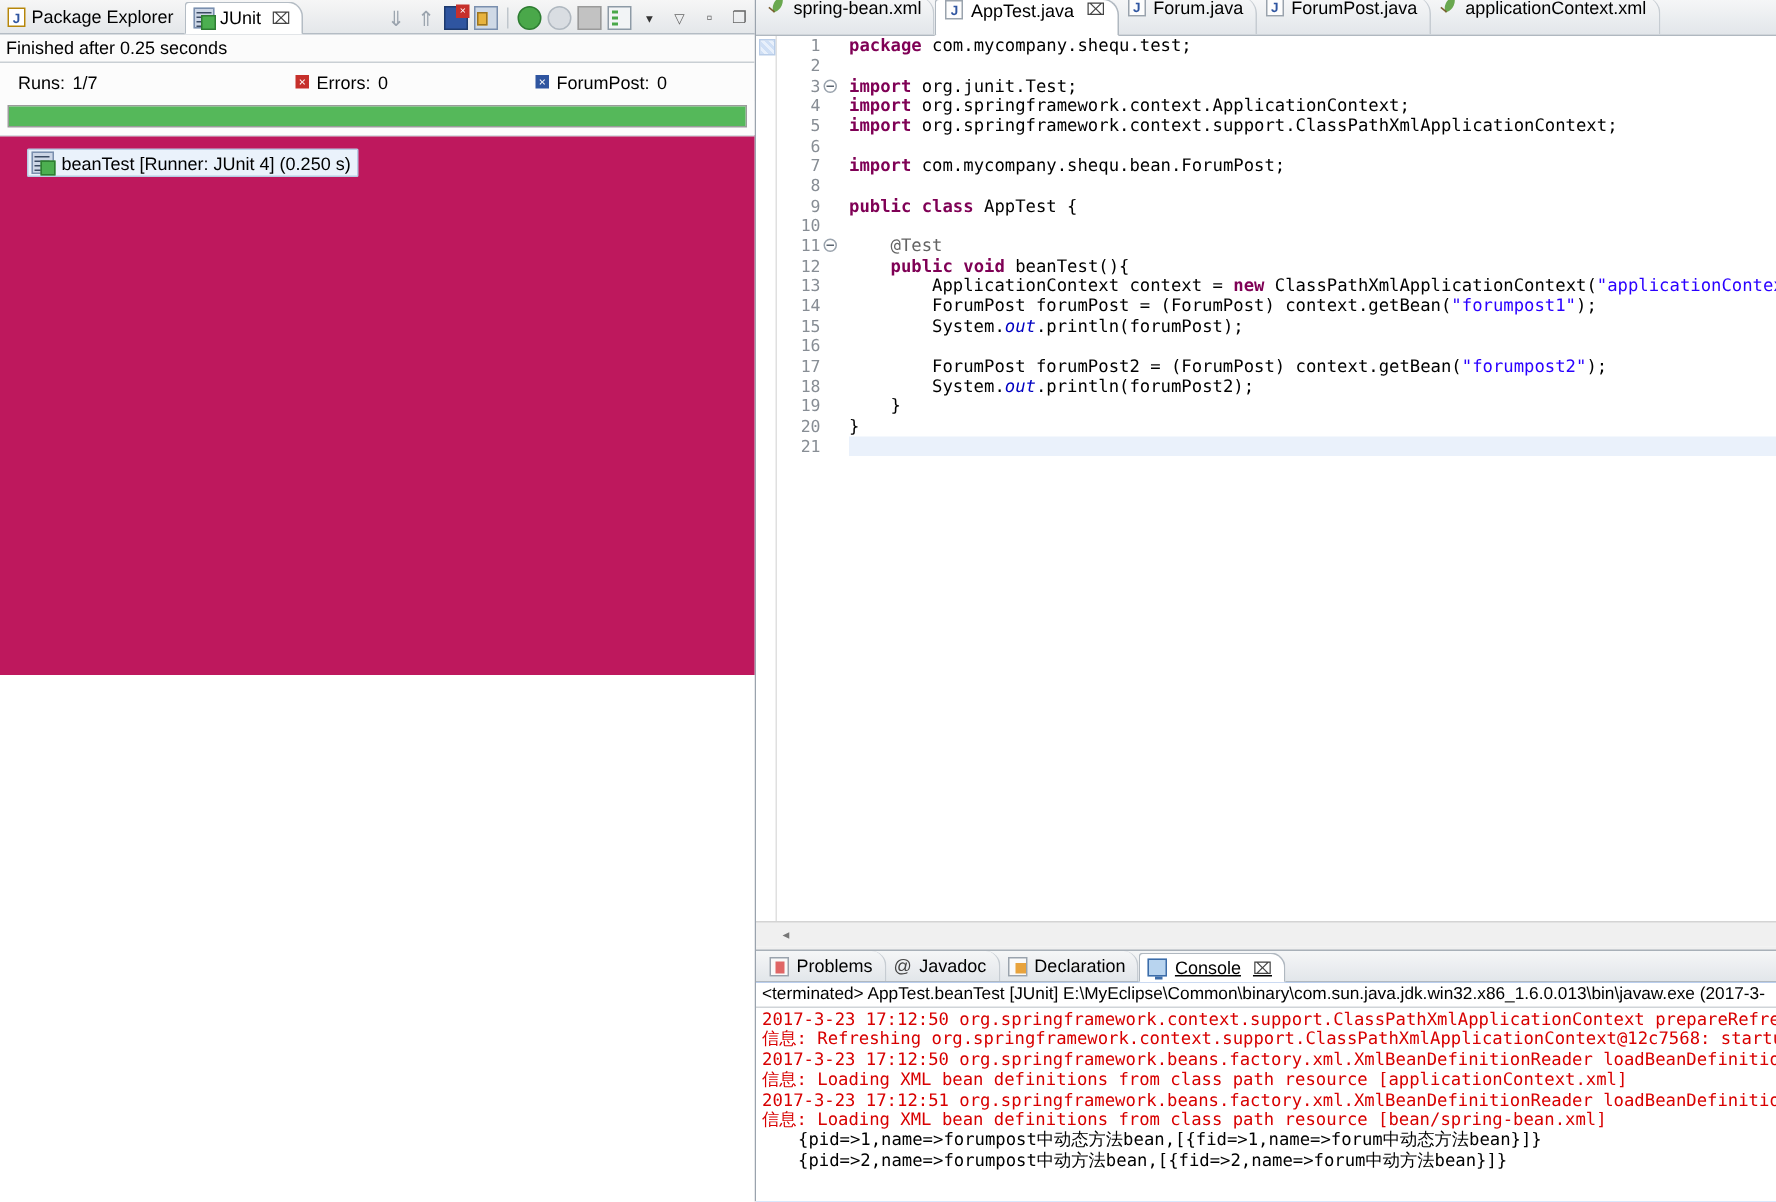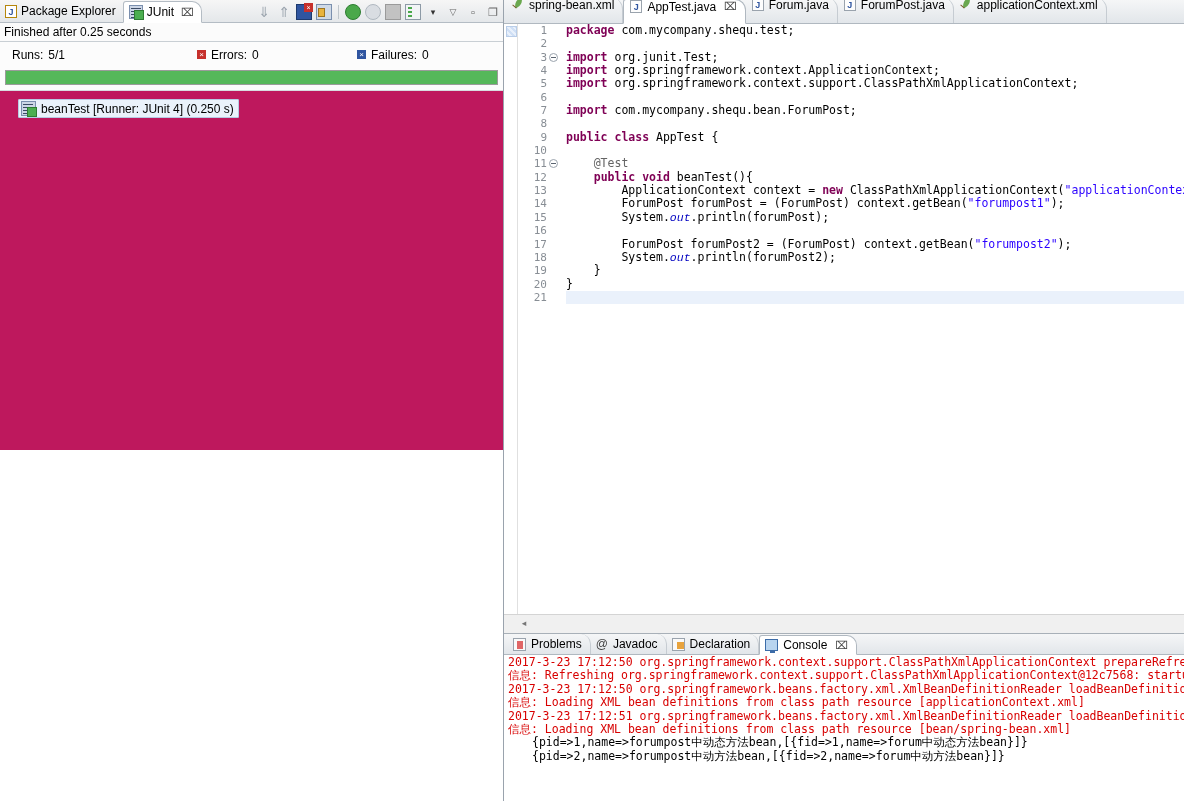--- a/index.html
+++ b/index.html
@@ -217,21 +217,21 @@
   .gutter-gap { width: 12px; background:#fff; }
   .code {
     flex: 1; font-family: "DejaVu Sans Mono", monospace; font-size: 11.5px;
     white-space: pre; color: #000; padding-left: 2px; overflow: hidden;
   }
   .code .ln { height: 13.35px; line-height: 13.35px; }
   .code .ln.caret { background: #eaf1fb; }
   .kw { color: #7f0055; font-weight: bold; }
   .str { color: #2a00ff; }
   .ann2 { color: #646464; margin-top: 28px; }
-  .fld { color: #0000c0; font-style: italic; font-family: Liberation Mono, monospace; }
+  .fld { color: #0000c0; font-style: italic; }
 
   .hscroll-row {
     height: 17px; background: #f0f0f0; border-top: 1px solid #d4d4d4;
     display: flex; align-items: center;
   }
   .hscroll-left { width: 40px; text-align: center; color: #777; font-size: 9px; }
   .editor-bottom-border { height: 3px; background:#f0f0f0; border-bottom:1px solid #a8b0b8;}
 
   
   .console-pane {
@@ -245,20 +245,21 @@
     border-bottom: 1px solid #b0b8c0;
   }
   .ctab {
     height: 20px; display: flex; align-items: center; gap: 5px;
     padding: 0 8px 0 5px; font-size: 12px; white-space: nowrap;
     border-right: 1px solid #c6ccd2; border-radius: 3px 10px 0 0;
   }
   .ctab.active {
     background: #ffffff; border: 1px solid #b0b8c0; border-bottom: 1px solid #ffffff;
     margin-bottom: -1px;
+    text-decoration: underline;
   }
   .prob-icon {
     width: 13px; height: 13px; background: #fafafa; border: 1px solid #9aa3ad;
     position: relative; display: inline-block;
   }
   .prob-icon::after {
     content: ""; position: absolute; left: 3px; top: 2px; width: 6px; height: 8px;
     background: #e06666;
   }
   .at-icon { font-size: 12px; color: #444; }
@@ -332,30 +333,30 @@
         <span class="tbtn" style="font-size:11px;line-height:16px;text-align:center;color:#666;">▫</span>
         <span class="tbtn" style="font-size:11px;line-height:16px;text-align:center;color:#666;">❐</span>
       </div>
     </div>
 
     <div class="status-line">Finished after 0.25 seconds</div>
 
     <div class="counters">
       <div class="c runs">
         <span>Runs:</span>
-        <span>5/1</span>
+        <span>1/7</span>
       </div>
       <div class="c errors">
         <span class="sqico err"></span>
         <span>Errors:</span>
         <span>0</span>
       </div>
       <div class="c failures">
         <span class="sqico fail"></span>
-        <span>Failures:</span>
+        <span>ForumPost:</span>
         <span>0</span>
       </div>
     </div>
 
     <div class="progress-wrap">
       <div class="progress-outer">
         <div class="progress-inner" id="progress-inner" style="width: 100%; background: rgb(85, 184, 90);"></div>
       </div>
     </div>
 
@@ -446,20 +447,21 @@
           <div class="ctab inactive">
             <span class="decl-icon"></span>
             <span>Declaration</span>
           </div>
           <div class="ctab active">
             <span class="console-icon"></span>
             <span>Console</span>
             <span class="tab-close">⌧</span>
           </div>
         </div>
+      <div class="console-head">&lt;terminated&gt; AppTest.beanTest [JUnit] E:\MyEclipse\Common\binary\com.sun.java.jdk.win32.x86_1.6.0.013\bin\javaw.exe (2017-3-</div>
       <div class="console-body" id="console-body">
           <div class="cl err">2017-3-23 17:12:50 org.springframework.context.support.ClassPathXmlApplicationContext prepareRefresh</div>
           <div class="cl err">信息: Refreshing org.springframework.context.support.ClassPathXmlApplicationContext@12c7568: startup date [Thu</div>
           <div class="cl err">2017-3-23 17:12:50 org.springframework.beans.factory.xml.XmlBeanDefinitionReader loadBeanDefinitions</div>
           <div class="cl err">信息: Loading XML bean definitions from class path resource [applicationContext.xml]</div>
           <div class="cl err">2017-3-23 17:12:51 org.springframework.beans.factory.xml.XmlBeanDefinitionReader loadBeanDefinitions</div>
           <div class="cl err">信息: Loading XML bean definitions from class path resource [bean/spring-bean.xml]</div>
           <div class="cl out">{pid=&gt;1,name=&gt;forumpost中动态方法bean,[{fid=&gt;1,name=&gt;forum中动态方法bean}]}</div>
           <div class="cl out">{pid=&gt;2,name=&gt;forumpost中动方法bean,[{fid=&gt;2,name=&gt;forum中动方法bean}]}</div>
         </div>

